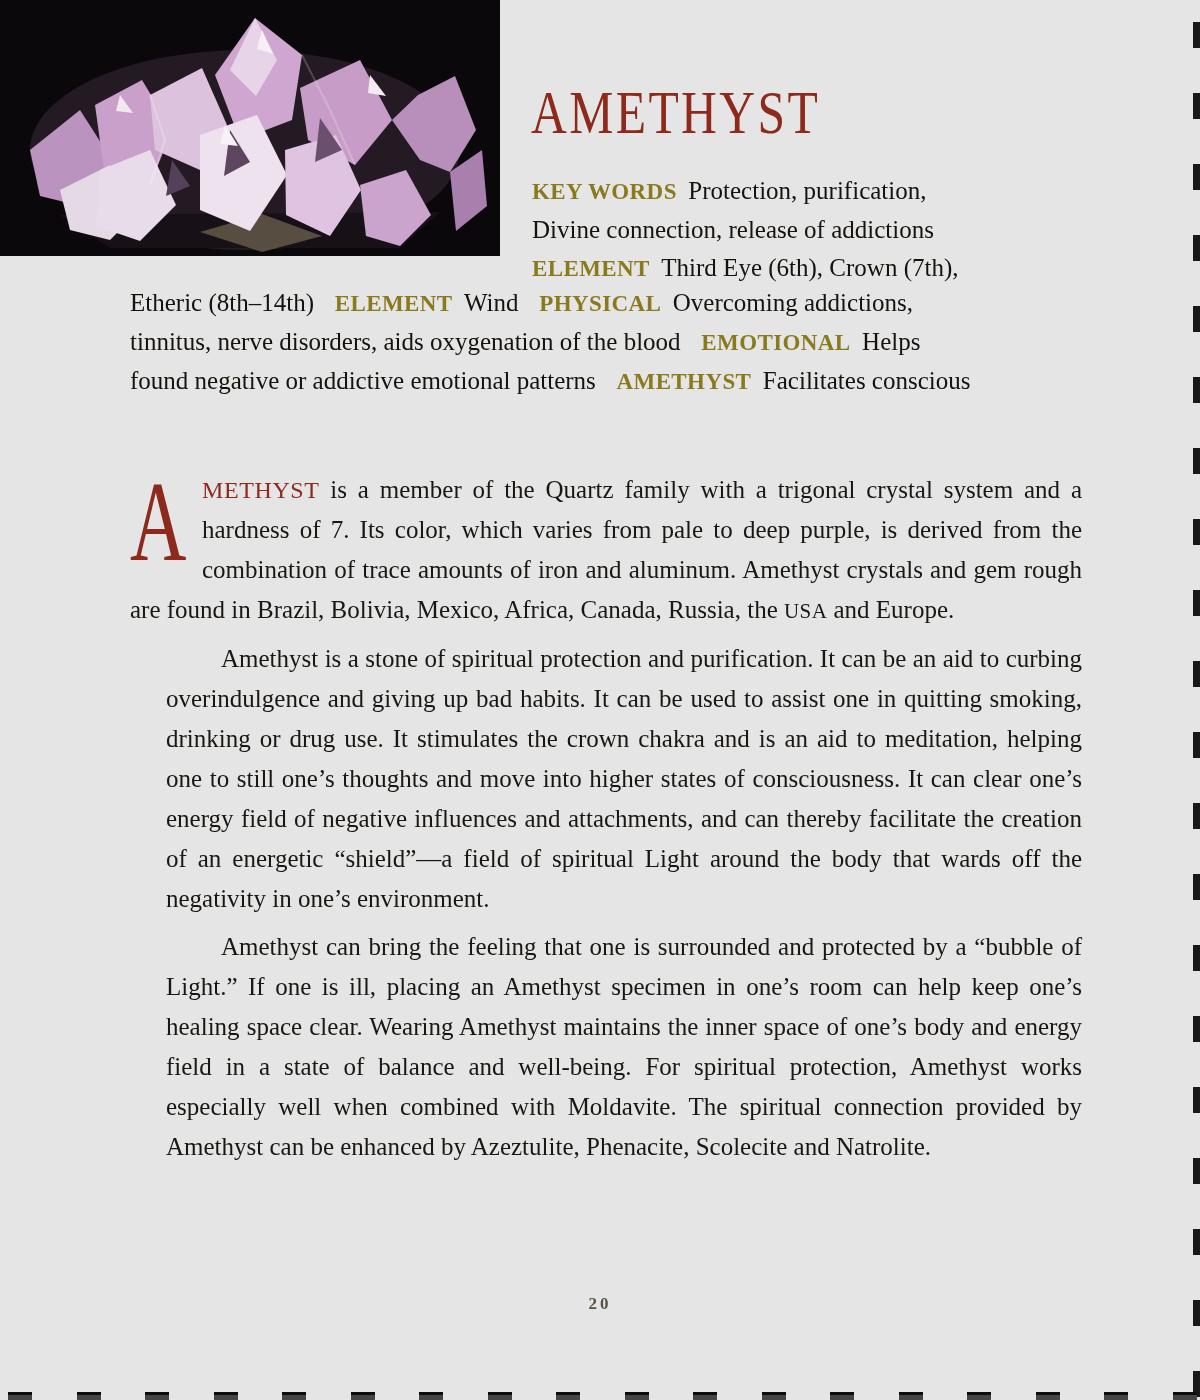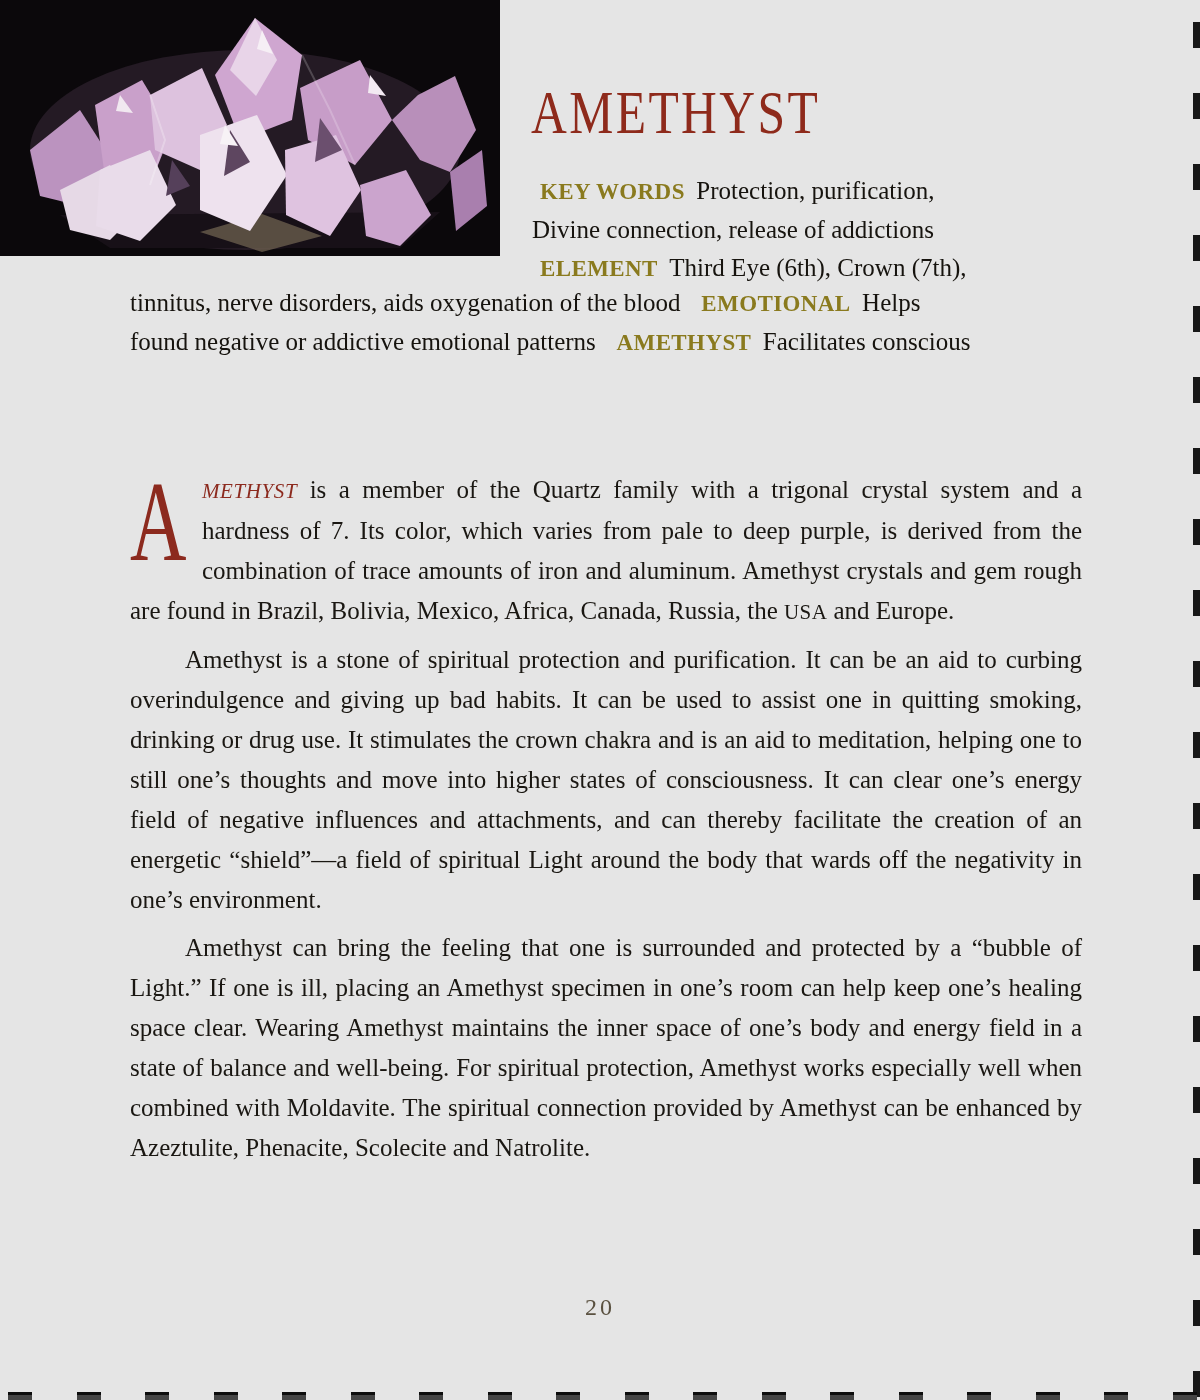--- a/index.html
+++ b/index.html
@@ -25,41 +25,41 @@
   }
 
   
   .key-right{position:absolute;left:532px;top:172px;width:620px;}
   .key-full{position:absolute;left:130px;top:284px;width:1000px;}
   .key-line{font-size:25px;line-height:38px;white-space:nowrap;}
   .run-label{
     color:#8a7a1e;font-weight:bold;font-size:23px;
     letter-spacing:.4px;margin:0 .5em 0 .9em;
   }
-  .key-line .run-label:first-child{margin-left:8px;}
+  .key-line .run-label:first-child{margin-left:0;}
 
   
   .body-text{position:absolute;left:130px;top:470px;width:952px;}
   .body-text p{
     margin:0;font-size:25px;line-height:40px;text-align:justify;
     color:#1a1712;
   }
-  .body-text p.indent{text-indent:55px;margin-top:8px;}
+  .body-text p.indent{text-indent:55px;margin-top:8px;margin-left:36px;}
   .dropcap{
     float:left;height:80px;width:84px;margin:6px -12px 0 0;
     font-size:115px;line-height:.8;color:#8c2a1e;
     transform:scaleX(.68);transform-origin:0 0;
   }
-  .run-redsc{color:#8c2a1e;font-size:21px;letter-spacing:.6px;font-style:italic;}
+  .run-redsc{color:#8c2a1e;font-size:24px;letter-spacing:.6px;}
   .run-sc{font-size:21px;letter-spacing:.4px;}
 
   
   .page-number{
     position:absolute;left:0;top:1294px;width:1200px;text-align:center;
-    font-size:24px;font-weight:normal;letter-spacing:3px;color:#5a5140;
+    font-size:17px;font-weight:bold;letter-spacing:3px;color:#5a5140;
   }
 
   
   .mark-right{position:absolute;width:7px;height:26px;background:#181818;}
   .mark-bottom{position:absolute;width:24px;height:9px;background:#454545;border-top:3px solid #0d0d0d;}
 </style>
 </head>
 <body>
 
 <div class="page">
@@ -100,20 +100,21 @@
 
   <div class="title">AMETHYST</div>
 
   <div class="key-right">
       <div class="key-line"><span class="run-label">KEY WORDS</span><span class="run-text">Protection, purification,</span></div>
       <div class="key-line"><span class="run-text">Divine connection, release of addictions</span></div>
       <div class="key-line"><span class="run-label">ELEMENT</span><span class="run-text">Third Eye (6th), Crown (7th),</span></div>
     </div>
 
   <div class="key-full">
+      <div class="key-line"><span class="run-text">Etheric (8th–14th)</span><span class="run-label">ELEMENT</span><span class="run-text">Wind</span><span class="run-label">PHYSICAL</span><span class="run-text">Overcoming addictions,</span></div>
       <div class="key-line"><span class="run-text">tinnitus, nerve disorders, aids oxygenation of the blood</span><span class="run-label">EMOTIONAL</span><span class="run-text">Helps</span></div>
       <div class="key-line"><span class="run-text">found negative or addictive emotional patterns</span><span class="run-label">AMETHYST</span><span class="run-text">Facilitates conscious</span></div>
     </div>
 
   <div class="body-text">
       <p><span class="dropcap">A</span><span class="run-redsc">METHYST</span><span class="run-text"> is a member of the Quartz family with a trigonal crystal system and a hardness of 7. Its color, which varies from pale to deep purple, is derived from the combination of trace amounts of iron and aluminum. Amethyst crystals and gem rough are found in Brazil, Bolivia, Mexico, Africa, Canada, Russia, the </span><span class="run-sc">USA</span><span class="run-text"> and Europe.</span></p>
       <p class="indent"><span class="run-text">Amethyst is a stone of spiritual protection and purification. It can be an aid to curbing overindulgence and giving up bad habits. It can be used to assist one in quitting smoking, drinking or drug use. It stimulates the crown chakra and is an aid to meditation, helping one to still one’s thoughts and move into higher states of consciousness. It can clear one’s energy field of negative influences and attachments, and can thereby facilitate the creation of an energetic “shield”—a field of spiritual Light around the body that wards off the negativity in one’s environment.</span></p>
       <p class="indent"><span class="run-text">Amethyst can bring the feeling that one is surrounded and protected by a “bubble of Light.” If one is ill, placing an Amethyst specimen in one’s room can help keep one’s healing space clear. Wearing Amethyst maintains the inner space of one’s body and energy field in a state of balance and well-being. For spiritual protection, Amethyst works especially well when combined with Moldavite. The spiritual connection provided by Amethyst can be enhanced by Azeztulite, Phenacite, Scolecite and Natrolite.</span></p>
     </div>
 

